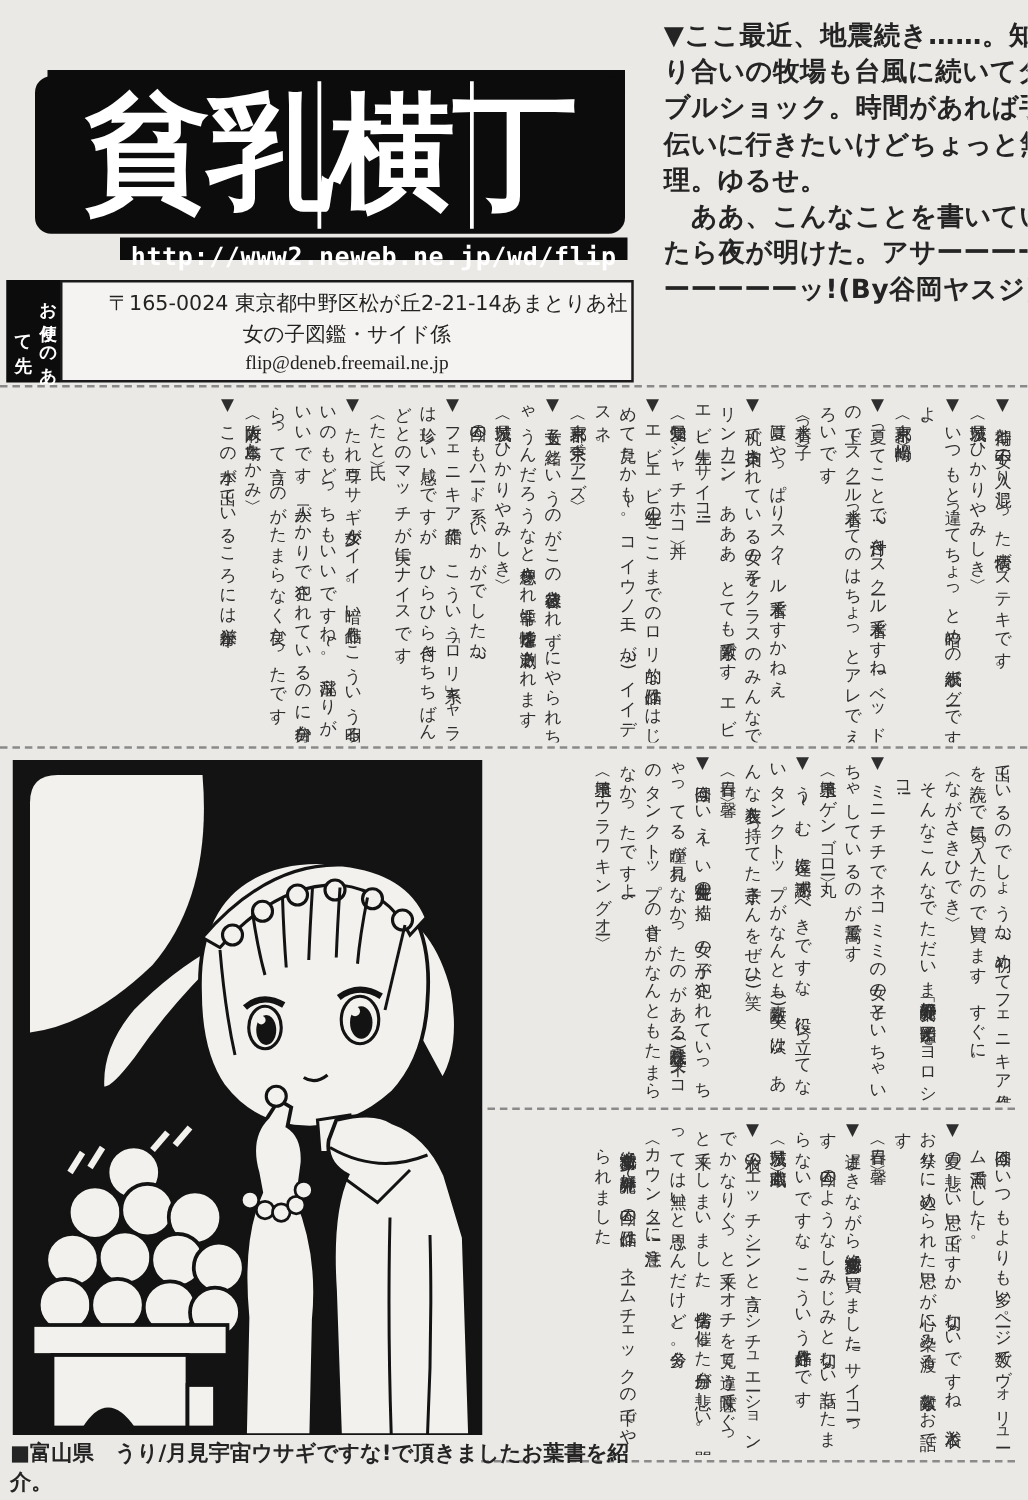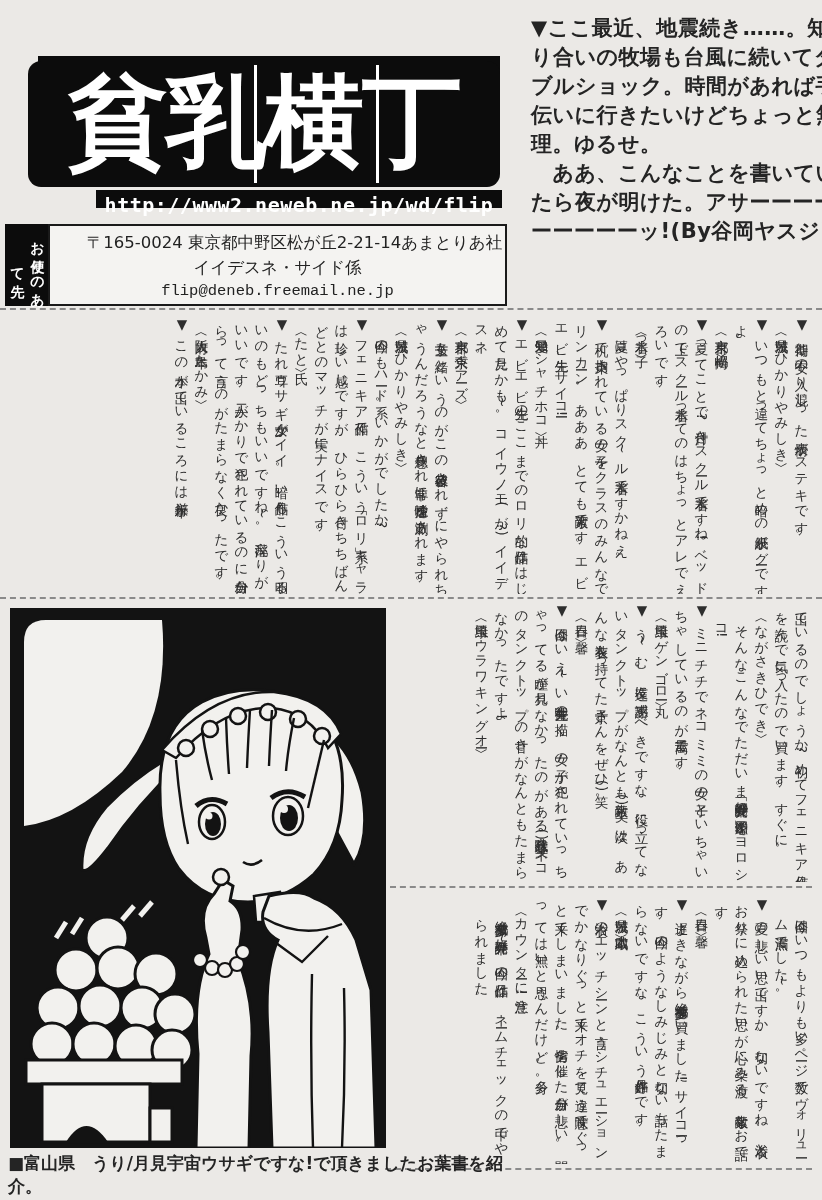--- a/index.html
+++ b/index.html
@@ -35,21 +35,21 @@
     writing-mode:vertical-rl;text-orientation:upright;
     font-size:14px;font-weight:bold;line-height:20px;letter-spacing:1px;
     padding:2px 0 0 0;text-align:center;
   }
   .addr-box{
     left:48px;top:224px;width:455px;height:78px;background:#f4f3f1;
     border:2px solid #1a1a1a;text-align:center;color:#222;
   }
   .addr-box .l1{font-size:16.5px;margin-top:6px;padding-left:34px;}
   .addr-box .l2{font-size:16.5px;margin-top:3px;}
-  .addr-box .l3{font-family:Liberation Mono, monospace;font-size:15.5px;margin-top:3px;}
+  .addr-box .l3{font-family:Liberation Serif, serif;font-size:15.5px;margin-top:3px;}
 
   
   .intro{
     left:531px;top:14px;width:314px;height:288px;
     font-size:21px;font-weight:bold;line-height:29px;letter-spacing:0.5px;
     white-space:pre-line;color:#242424;
   }
 
   
   .dash{border-top:2px dashed #8a8a8a;height:0;}
@@ -85,21 +85,21 @@
   <span class="sep" style="left:348px"></span>
 </div>
 <div class="abs banner-url">http://www2.neweb.ne.jp/wd/flip</div>
 
 <div class="abs intro">▼ここ最近、地震続き……。知り合いの牧場も台風に続いてダブルショック。時間があれば手伝いに行きたいけどちょっと無理。ゆるせ。
 　ああ、こんなことを書いていたら夜が明けた。アサーーーーーーーーーッ!(By谷岡ヤスジ)</div>
 
 <div class="abs addr-label"><span>お便りの</span><span>あて先</span></div>
 <div class="abs addr-box">
   <div class="l1">〒165-0024 東京都中野区松が丘2-21-14あまとりあ社</div>
-  <div class="l2">イイデスネ・サイド係</div>
+  <div class="l2">女の子図鑑・サイド係</div>
   <div class="l3">flip@deneb.freemail.ne.jp</div>
 </div>
 
 <div class="abs dash" style="left:0;width:822px;top:308px"></div>
 <div class="abs dash" style="left:0;width:822px;top:597px"></div>
 <div class="abs dash" style="left:390px;width:422px;top:886px"></div>
 <div class="abs dash" style="left:385px;width:427px;top:1168px"></div>
 
 <div class="abs vtext band-top">
     <p data-type="letter">▼期待と不安の入り混じった表情がステキです。</p>

